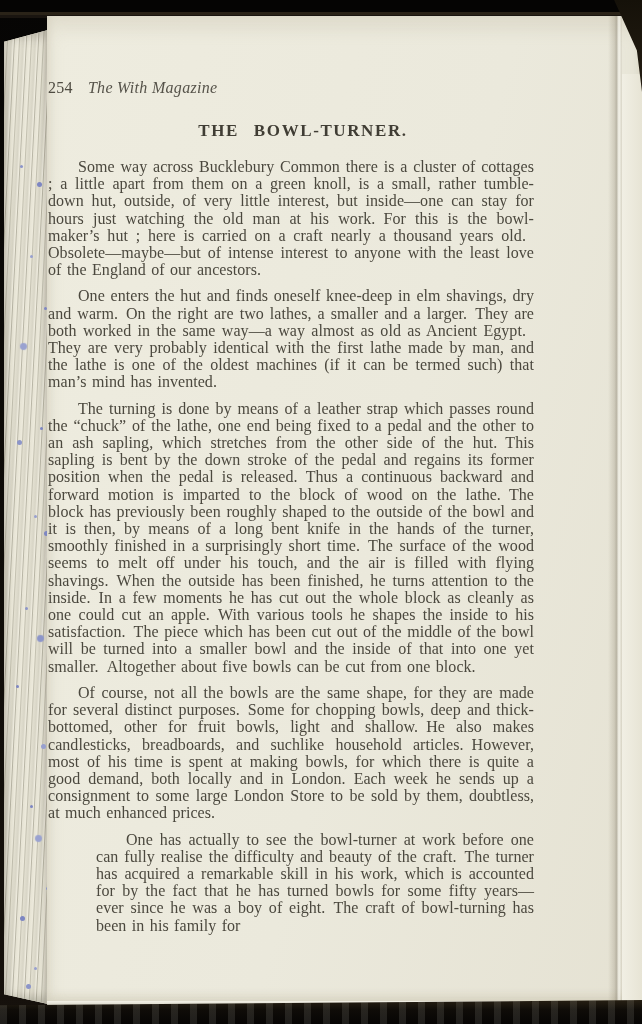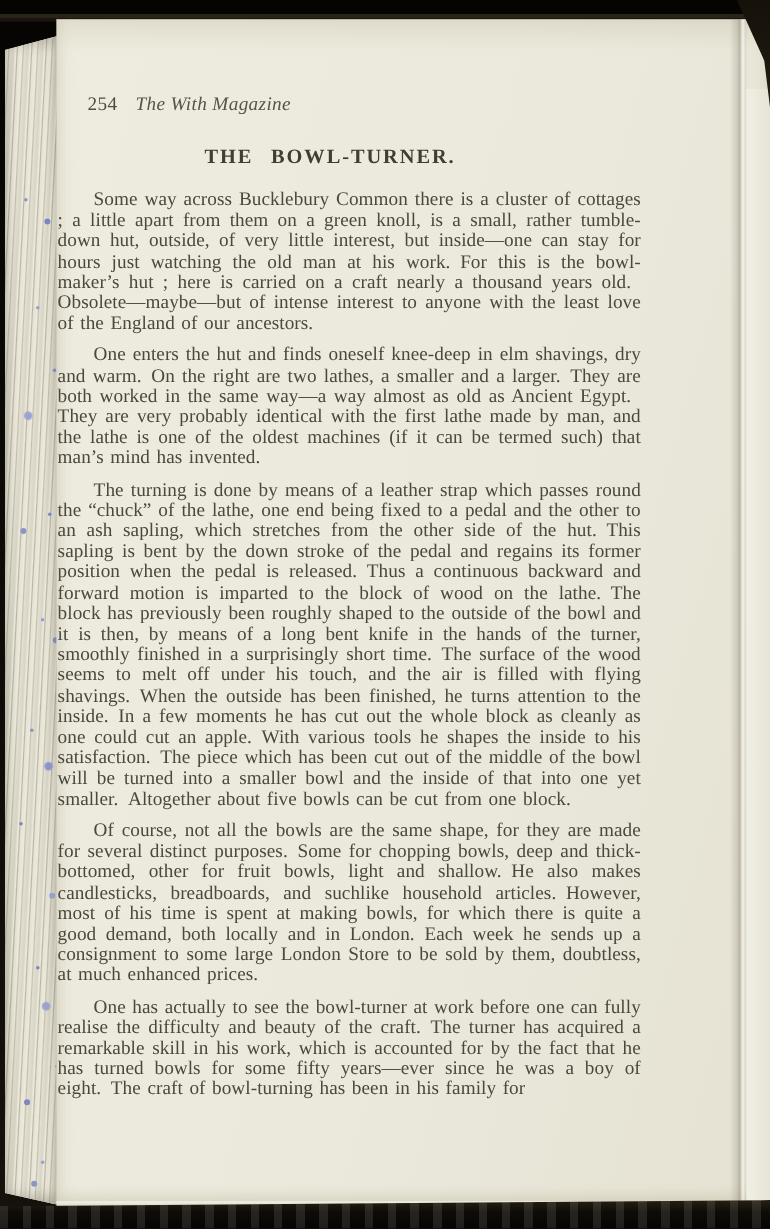--- a/index.html
+++ b/index.html
@@ -80,34 +80,34 @@
     background:
       repeating-linear-gradient(90deg, rgba(255,255,240,0.10) 0 7px, rgba(0,0,0,0) 7px 19px),
       linear-gradient(to bottom, #2b2315 0%, #0f0c08 45%, #060504 100%);
     clip-path: polygon(0 28%, 100% 8%, 100% 100%, 0 100%);
   }
   
   .header {
     position: absolute; left: 48px; top: 79px;
     font-size: 16px; color: #4e4b41; letter-spacing: 0.3px;
   }
-  .header .pagenum { margin-right: 15px; padding-left: 25px; }
+  .header .pagenum { margin-right: 15px; }
   .header .journal { font-style: italic; color: #56534a; }
   .article-title {
-    position: absolute; left: 32px; top: 121px; width: 486px; margin: 0;
+    position: absolute; left: 60px; top: 121px; width: 486px; margin: 0;
     text-align: center; font-size: 17px; font-weight: bold;
     letter-spacing: 1.6px; word-spacing: 9px; color: #403d34;
   }
   .body-text {
     position: absolute; left: 48px; top: 158px; width: 486px;
     font-size: 16px; line-height: 17.2px; color: #4b483e;
     text-align: justify; word-spacing: 1.4px; letter-spacing: 0.05px;
   }
   .body-text p { margin: 0 0 9px 0; text-indent: 30px; }
-  .body-text p:last-child { margin-bottom: 0; }
+  .body-text p:last-child { margin-bottom: 0; padding-left: 48px; }
 </style>
 </head>
 <body>
 
 <div class="scene">
 
   <div class="cover-top"></div>
 
   <div class="stack"></div>
   <div class="speckles"></div>

